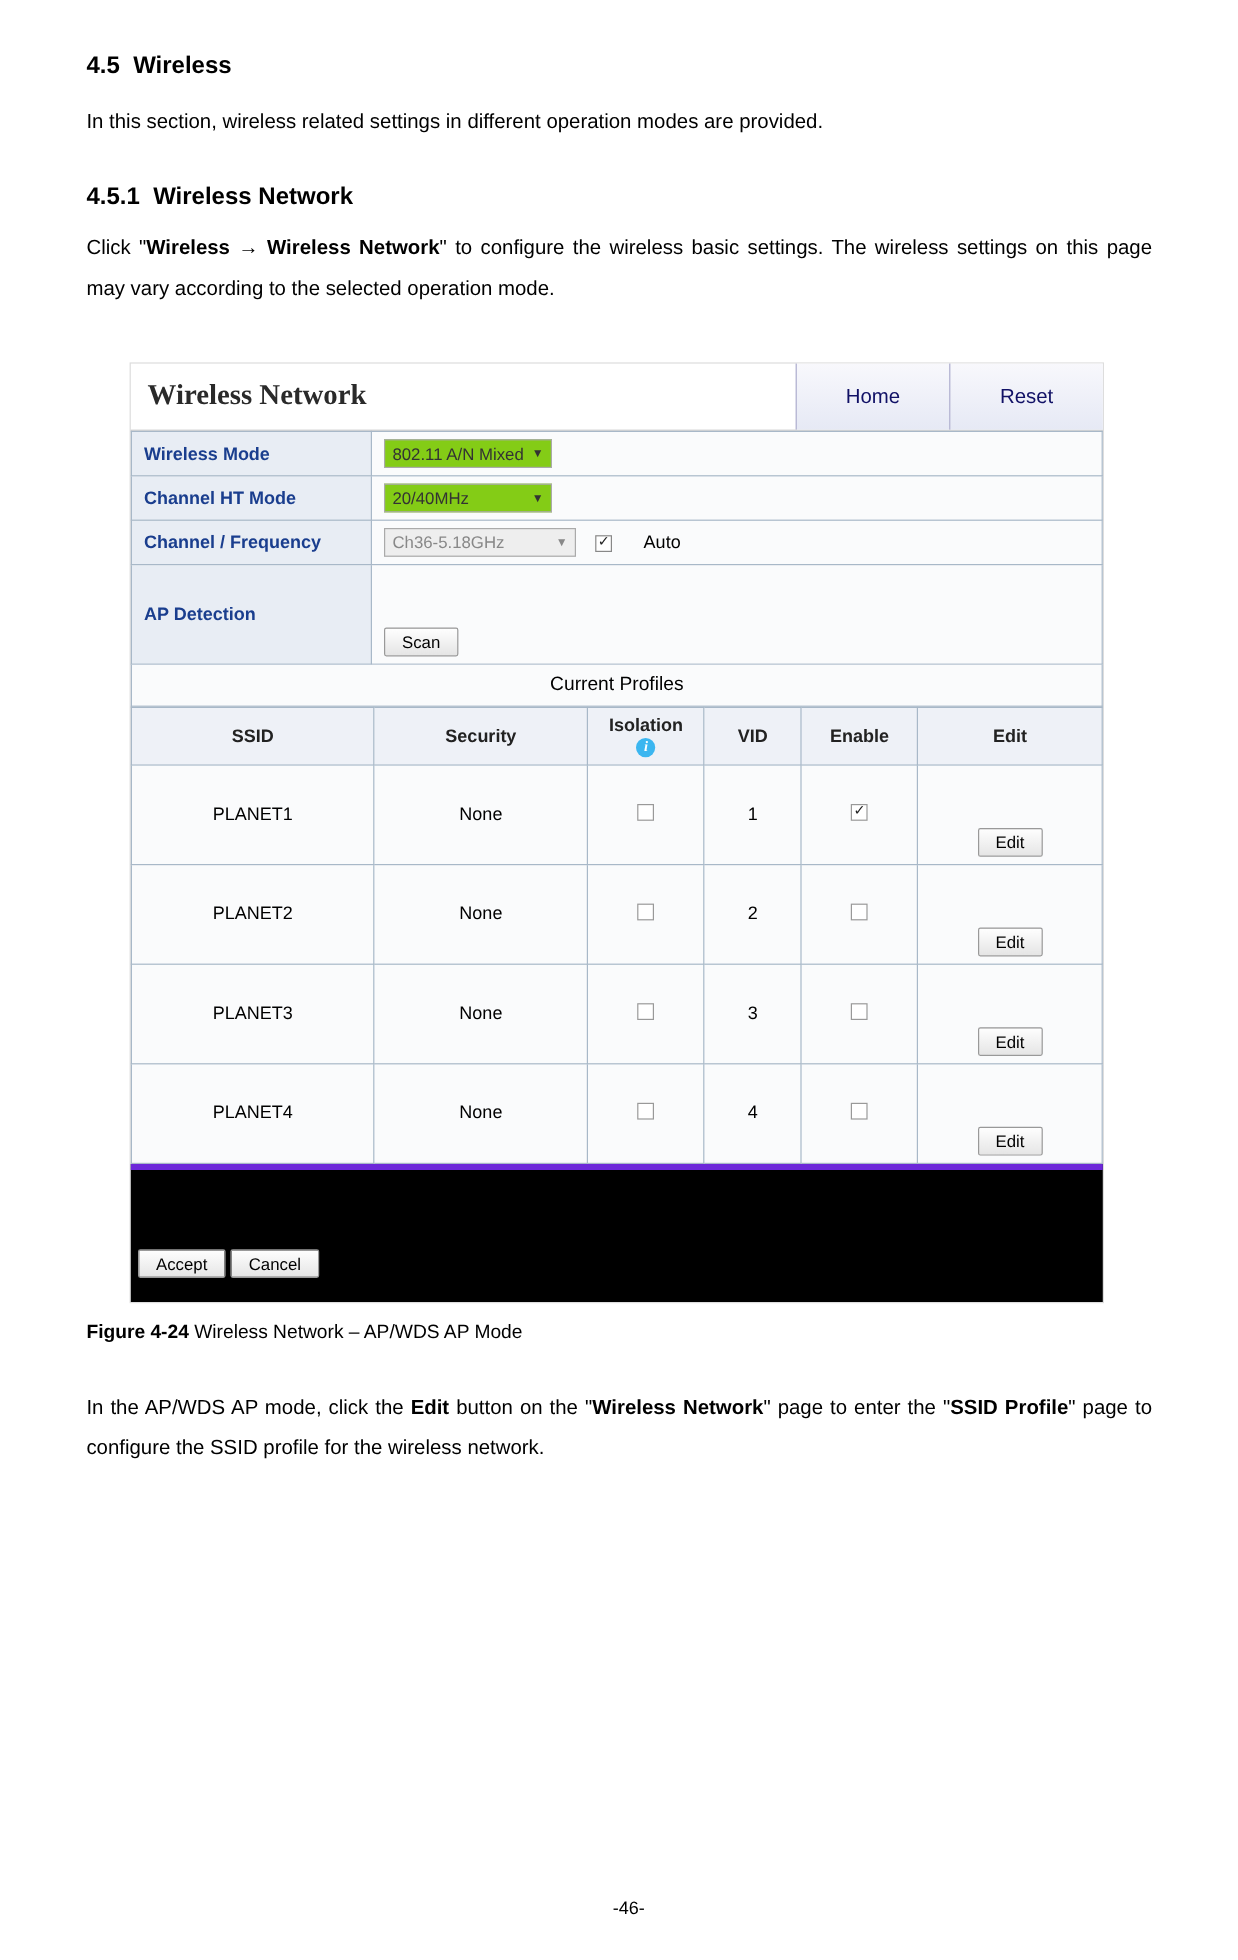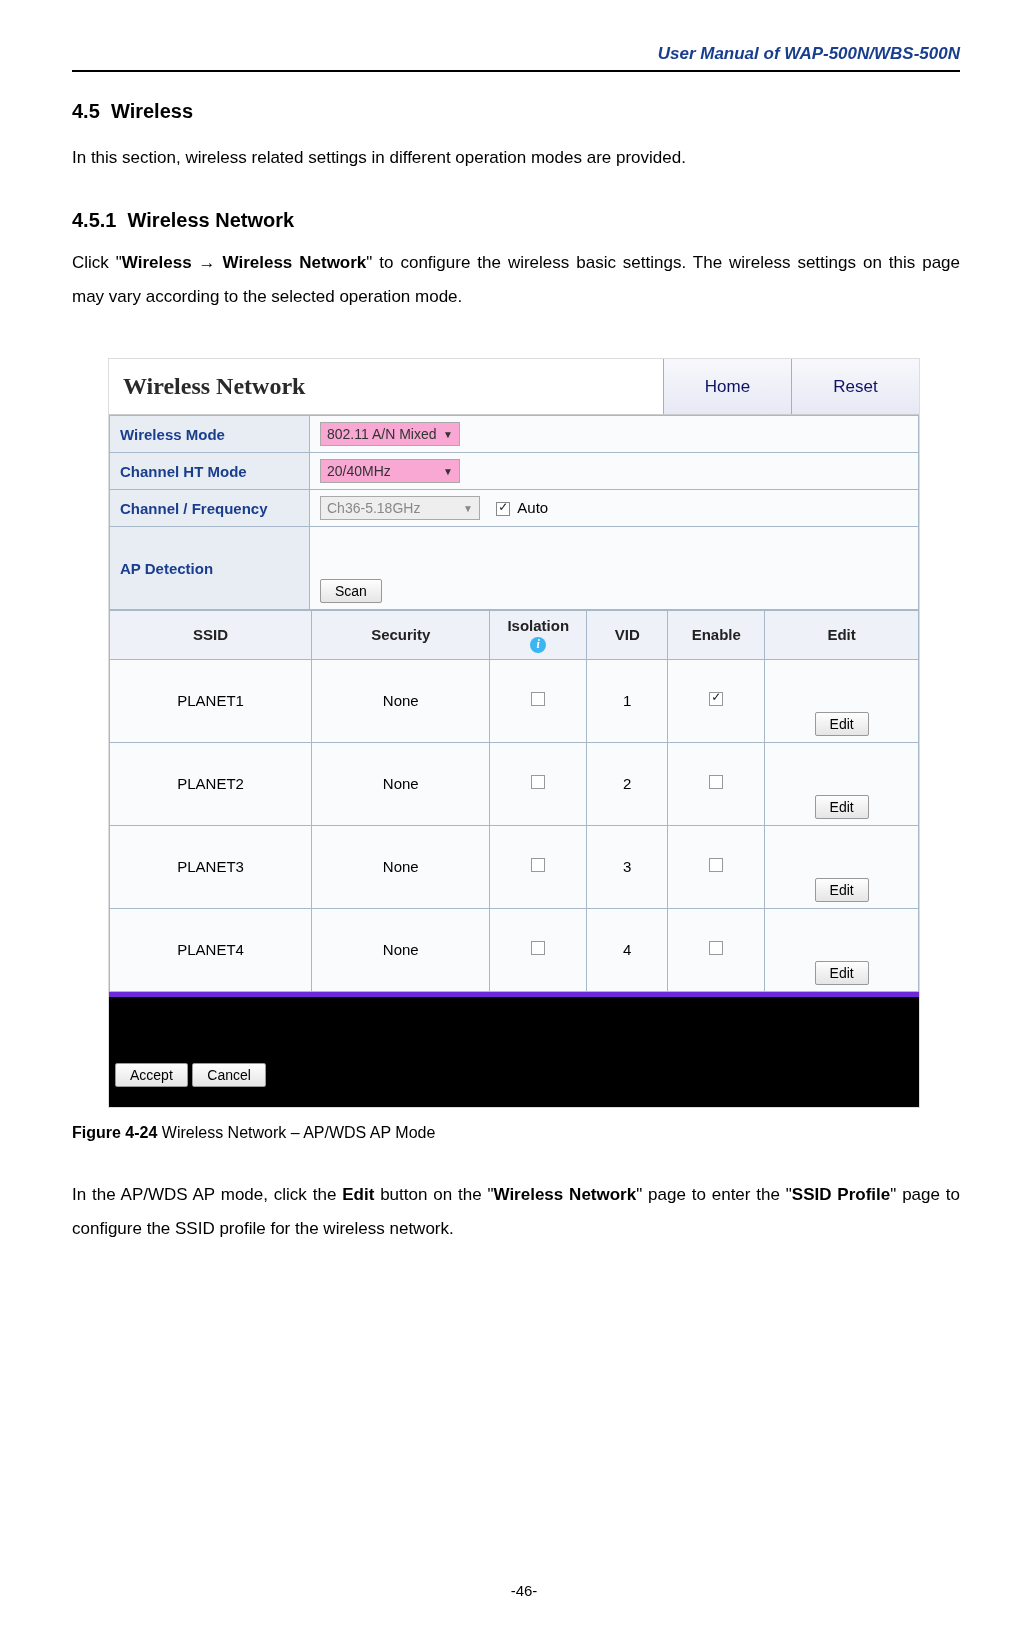--- a/index.html
+++ b/index.html
@@ -94,21 +94,21 @@
   .settings-table td.control {
     background: #fafbfc;
   }
   .fake-select {
     display: inline-flex;
     align-items: center;
     min-width: 140px;
     height: 24px;
     padding: 0 6px;
     font-size: 14px;
-    background: #f9a8d4;
+    background: #84cc16;
     border: 1px solid #aaa;
     color: #333;
   }
   .fake-select.disabled { color: #888; background: #eee; }
   .fake-select .caret {
     margin-left: auto;
     font-size: 10px;
   }
   .fake-checkbox {
     display: inline-block;
@@ -119,21 +119,21 @@
     position: relative;
     margin-left: 12px;
   }
   .fake-checkbox.checked::after {
     content: "✓";
     position: absolute;
     top: -3px; left: 1px;
     font-size: 12px;
     color: #222;
   }
-  .auto-label { margin-left: 3px; font-size: 15px; }
+  .auto-label { margin-left: 22px; font-size: 15px; }
   .scan-btn, .small-btn {
     display: inline-block;
     padding: 3px 14px;
     font-size: 14px;
     background: linear-gradient(#fefefe,#e5e5e5);
     border: 1px solid #999;
     border-radius: 2px;
     margin-top: 46px;
   }
   .profiles-header {
@@ -204,21 +204,20 @@
     bottom: 34px;
     left: 16px; right: 0;
     text-align: center;
     font-size: 15px;
   }
 </style>
 </head>
 <body>
 
 <div class="page">
-  <div class="doc-header">User  Manual  of  WAP-500N/WBS-500N</div>
 
   <h2 class="h2">
     <span>4.5</span>&nbsp;&nbsp;<span>Wireless</span>
   </h2>
 
   <p class="body-p">In this section, wireless related settings in different operation modes are provided.</p>
 
   <h3 class="h3">
     <span>4.5.1</span>&nbsp;&nbsp;<span>Wireless Network</span>
   </h3>
@@ -267,20 +266,21 @@
       </tr>
       <tr>
         <td class="label">AP Detection</td>
         <td class="control">
           <span class="scan-btn">Scan</span>
         </td>
       </tr>
     </tbody>
       </table>
 
+    <div class="profiles-header">Current Profiles</div>
 
     <table class="profile-table">
       <thead>
         <tr>
           <th style="width:25%">SSID</th>
           <th style="width:22%">Security</th>
           <th style="width:12%">
             <span>Isolation</span><br>
             <span class="info-icon">i</span>
           </th>

